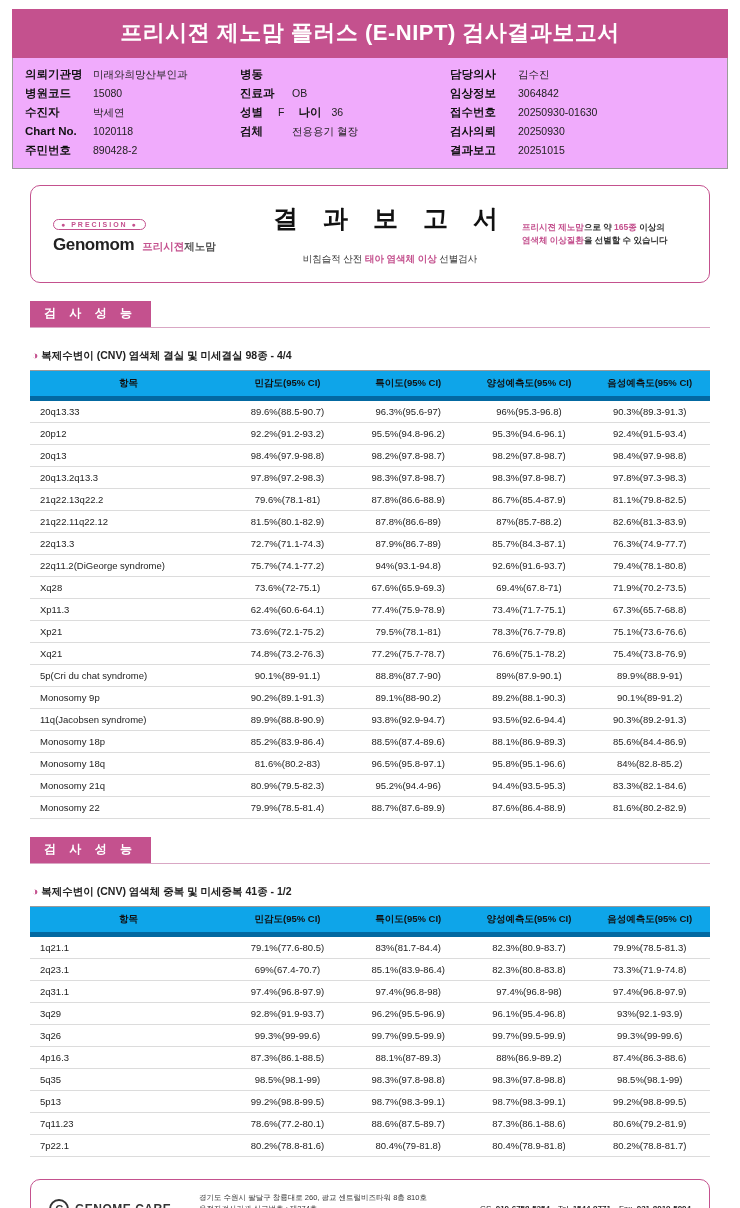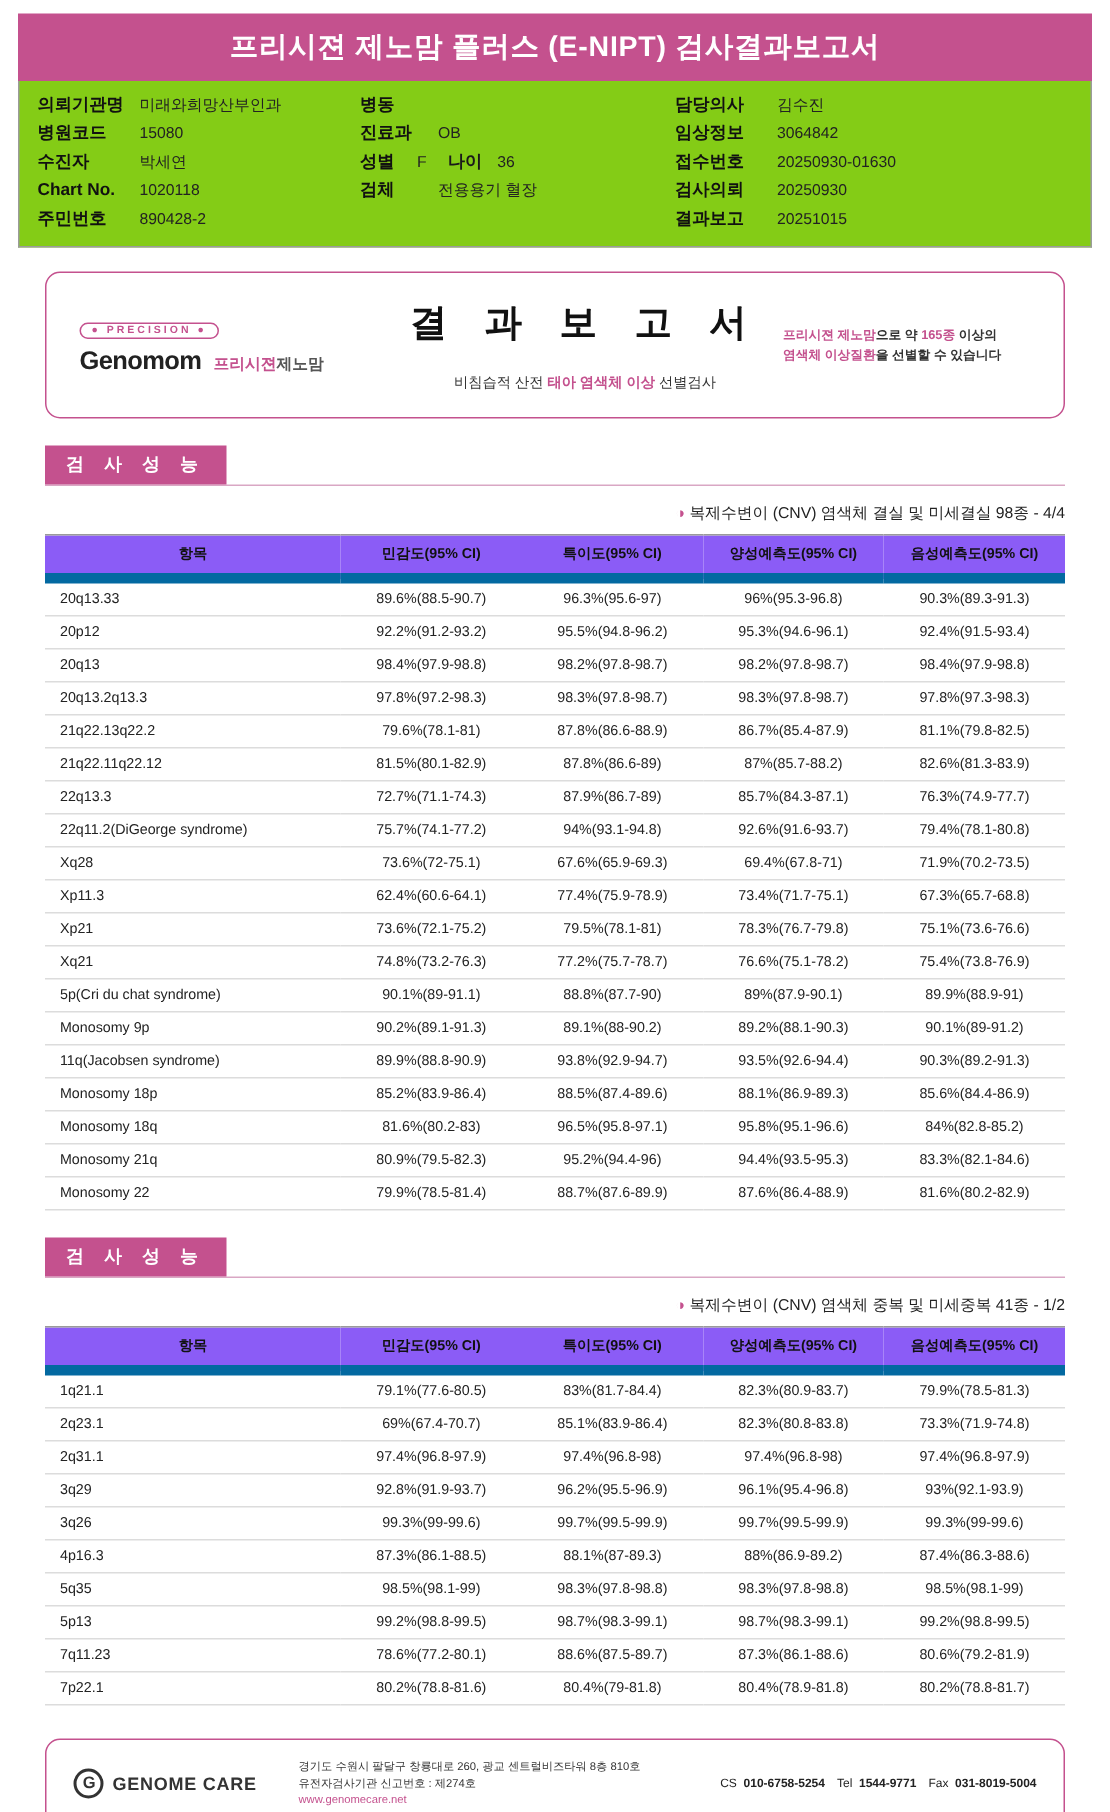--- a/index.html
+++ b/index.html
@@ -12,33 +12,33 @@
     -webkit-font-smoothing: antialiased;
   }
 
   .page { width: 740px; min-height: 1208px; position: relative; padding: 0; }
 
   
   .title-bar {
     background: #c4518e;
     color: #ffffff;
     text-align: center;
-    font-size: 19px;
+    font-size: 22px;
     font-weight: bold;
     letter-spacing: 0.5px;
     padding: 9px 0 10px;
     margin: 9px 12px 0 12px;
   }
 
   
   .info-box {
     margin: 0 12px;
     border: 1px solid #9b9b9b;
     border-top: none;
-    background: #84cc16;
+    background: #f0abfc;
     padding: 9px 12px 10px 12px;
     display: flex;
     font-size: 11px;
   }
   .info-col { display: flex; flex-direction: column; gap: 4px; }
   .col-1 { width: 215px; }
   .col-2 { width: 210px; }
   .col-3 { flex: 1; }
   .info-row { display: flex; align-items: baseline; line-height: 15px; }
   .info-label { font-weight: bold; color: #111; font-size: 11.5px; }
@@ -103,37 +103,36 @@
   }
   .section-title-wrap { position: relative; }
   .section-title-wrap:after {
     content: "";
     display: block;
     border-bottom: 1px solid #d9a7c4;
     margin-top: 0px;
   }
   .subtitle {
     font-size: 10.5px;
-    font-weight: normal;
+    font-weight: bold;
     color: #222;
-    margin: 11px 0 7px 2px;
-    text-align: right;
+    margin: 21px 0 7px 2px;
   }
   .subtitle .bullet { color: #c4518e; margin-right: 3px; }
 
   
   table.data {
     width: 100%;
     border-collapse: collapse;
     font-size: 9.5px;
   }
   table.data thead th {
-    background: #8b5cf6;
+    background: #0ea5e9;
     border-top: 1px solid #9a9a9a;
-    border-bottom: 7px solid #0369a1;
+    border-bottom: 5px solid #0369a1;
     font-weight: bold;
     font-size: 9.5px;
     padding: 6px 4px;
     color: #111;
   }
   table.data tbody td {
     border-bottom: 1px solid #dcdcdc;
     padding: 5px 4px;
     color: #222;
     text-align: center;

